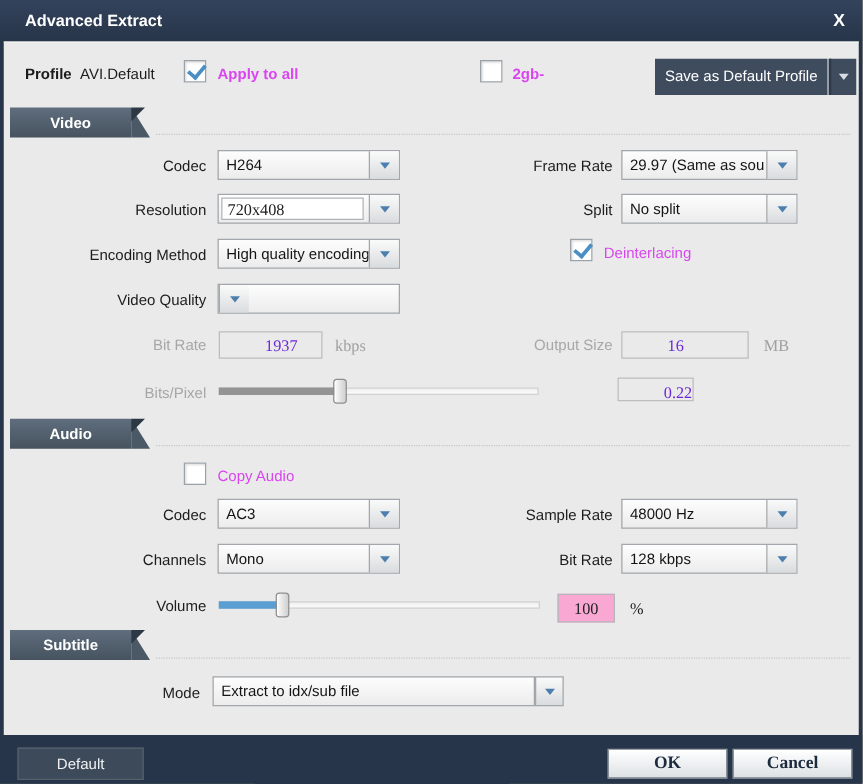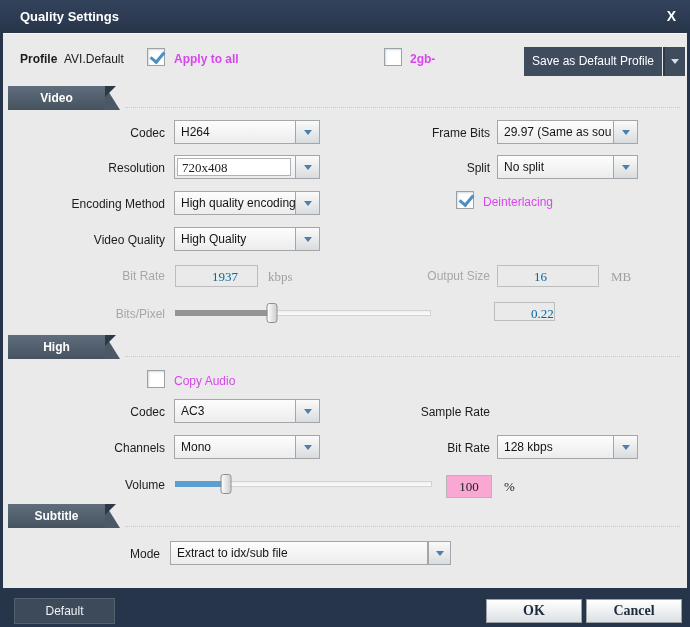--- a/index.html
+++ b/index.html
@@ -26,21 +26,21 @@
     background:linear-gradient(180deg,#fafafa,#d9dcde);display:flex;align-items:center;justify-content:center;cursor:pointer;}
   
   .cb{position:absolute;width:18px;height:18px;box-sizing:border-box;background:#fff;border:1px solid #9aa1a8;
     box-shadow:inset 1px 1px 2px rgba(0,0,0,.15);cursor:pointer;}
   .cb.checked::after{content:"";position:absolute;left:5px;top:0px;width:6px;height:11px;
     border-right:3px solid #4a8fc4;border-bottom:3px solid #4a8fc4;transform:rotate(40deg);}
   .cb-lbl{position:absolute;font-size:12px;color:#d946ef;white-space:nowrap;}
   
   .tinput{position:absolute;height:22px;box-sizing:border-box;border:1px solid #b4b7ba;background:#f9a8d4;
     font-family:"Liberation Serif",serif;font-size:13px;color:#222;padding:2px 6px;line-height:17px;}
-  .tinput.dis{background:#eaeaea;color:#0369a1;border-color:#bdbdbd;padding-left:36px;}
+  .tinput.dis{background:#eaeaea;color:#6d28d9;border-color:#bdbdbd;padding-left:36px;}
   .unit{position:absolute;font-family:"Liberation Serif",serif;font-size:13px;color:#a0a0a0;white-space:nowrap;}
   .unit.en{color:#222;}
   
   .tab{position:absolute;left:8px;width:97px;height:24px;background:linear-gradient(180deg,#5f6d7d,#46535f);
     color:#fff;font-weight:bold;font-size:12px;text-align:center;line-height:24px;}
   .tab::before{content:"";position:absolute;left:100%;top:0;width:0;height:0;
     border-bottom:24px solid #4b5865;border-right:15px solid transparent;}
   .tab::after{content:"";position:absolute;left:100%;top:0;width:0;height:0;
     border-top:11px solid #2c3845;border-right:11px solid transparent;}
   .rule{position:absolute;left:125px;right:10px;height:0;border-top:1px dotted #c2c7cc;}
@@ -66,21 +66,21 @@
   .ok-btn{left:486px;}
   .cancel-btn{left:586px;}
 </style>
 </head>
 <body>
 
 <div class="dialog">
   <div class="content"></div>
 
   <div class="titlebar">
-    <span class="title">Quality Settings</span>
+    <span class="title">Advanced Extract</span>
     <span class="close">X</span>
   </div>
 
   <span class="txt-plain blbl" style="left:20px;top:52px;">Profile</span>
   <span class="txt-plain" style="left:64px;top:52px;">AVI.Default</span>
   <span class="cb checked" style="left:147px;top:48px;"></span>
   <span class="cb-lbl blbl" style="left:174px;top:52px;">Apply to all</span>
   <span class="cb" style="left:384px;top:48px;"></span>
   <span class="cb-lbl blbl" style="left:410px;top:52px;">2gb-</span>
   <div class="save-btn">Save as Default Profile</div>
@@ -91,21 +91,21 @@
   <div class="tab" style="top:86px;">Video</div>
   <div class="rule" style="top:107px;"></div>
 
   <span class="lbl" style="left:15px;top:126px;">Codec</span>
   <div class="combo" style="left:174px;top:120px;width:146px;">
     <span class="ctext">H264</span>
     <span class="abtn">
         <span class="tri"></span>
       </span>
   </div>
-  <span class="lbl" style="left:340px;top:126px;">Frame Bits</span>
+  <span class="lbl" style="left:340px;top:126px;">Frame Rate</span>
   <div class="combo" style="left:497px;top:120px;width:141px;">
     <span class="ctext">29.97 (Same as sou</span>
     <span class="abtn">
         <span class="tri"></span>
       </span>
   </div>
 
   <span class="lbl" style="left:15px;top:161px;">Resolution</span>
   <div class="combo" style="left:174px;top:155px;width:146px;">
     <span class="inner">720x408</span>
@@ -126,55 +126,60 @@
     <span class="ctext">High quality encoding</span>
     <span class="abtn">
         <span class="tri"></span>
       </span>
   </div>
   <span class="cb checked" style="left:456px;top:191px;"></span>
   <span class="cb-lbl" style="left:483px;top:195px;">Deinterlacing</span>
 
   <span class="lbl" style="left:15px;top:233px;">Video Quality</span>
   <div class="combo" style="left:174px;top:227px;width:146px;">
-    <span class="ctext">High Quality</span>
     <span class="abtn">
         <span class="tri"></span>
       </span>
   </div>
 
   <span class="lbl dis" style="left:15px;top:269px;">Bit Rate</span>
   <div class="tinput dis" style="left:175px;top:265px;width:83px;">1937</div>
   <span class="unit" style="left:268px;top:269px;">kbps</span>
   <span class="lbl dis" style="left:340px;top:269px;">Output Size</span>
   <div class="tinput dis" style="left:497px;top:265px;width:102px;">16</div>
   <span class="unit" style="left:611px;top:269px;">MB</span>
 
   <span class="lbl dis" style="left:15px;top:307px;">Bits/Pixel</span>
   <div class="slider dis" style="left:175px;top:310px;width:256px;">
     <span class="track"></span>
     <span class="fill" style="width: 38%;"></span>
     <span class="thumb" style="left: 38%;"></span>
   </div>
   <div class="tinput dis" style="left:446px;top:302px;width:61px;height:19px;margin-left:48px;">0.22</div>
 
-  <div class="tab" style="top:335px;">High</div>
+  <div class="tab" style="top:335px;">Audio</div>
   <div class="rule" style="top:356px;"></div>
 
   <span class="cb" style="left:147px;top:370px;"></span>
   <span class="cb-lbl" style="left:174px;top:374px;">Copy Audio</span>
 
   <span class="lbl" style="left:15px;top:405px;">Codec</span>
   <div class="combo" style="left:174px;top:399px;width:146px;">
     <span class="ctext">AC3</span>
     <span class="abtn">
         <span class="tri"></span>
       </span>
   </div>
   <span class="lbl" style="left:340px;top:405px;">Sample Rate</span>
+  <div class="combo" style="left:497px;top:399px;width:141px;">
+    <span class="ctext">48000 Hz</span>
+    <span class="abtn">
+        <span class="tri"></span>
+      </span>
+  </div>
 
   <span class="lbl" style="left:15px;top:441px;">Channels</span>
   <div class="combo" style="left:174px;top:435px;width:146px;">
     <span class="ctext">Mono</span>
     <span class="abtn">
         <span class="tri"></span>
       </span>
   </div>
   <span class="lbl" style="left:340px;top:441px;">Bit Rate</span>
   <div class="combo" style="left:497px;top:435px;width:141px;">

